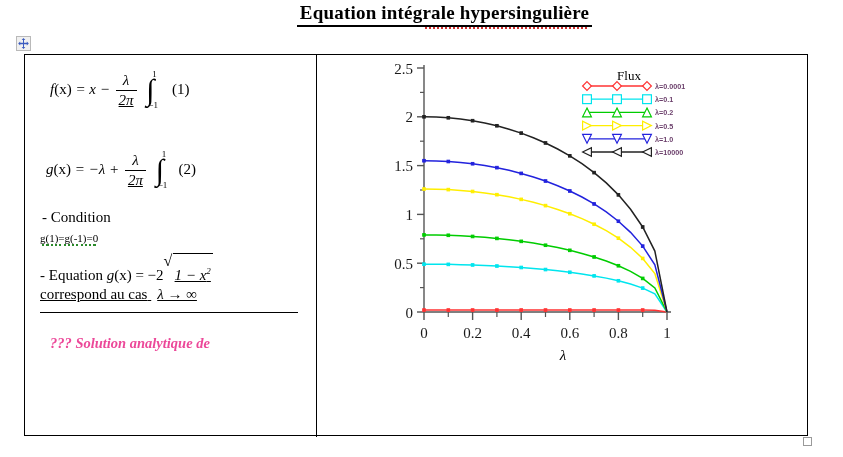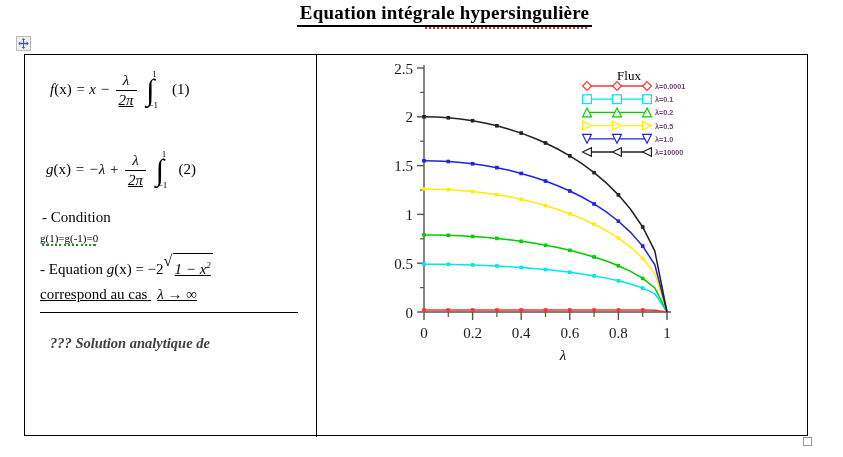--- a/index.html
+++ b/index.html
@@ -55,35 +55,35 @@
   .frac .num{display:block;border-bottom:1px solid #000;padding:0 3px 1px;}
   .frac .den{display:block;padding:1px 3px 0;text-decoration:underline;}
   .intg{display:inline-block;position:relative;vertical-align:middle;
         width:16px;height:34px;margin:0 1px;}
   .intg .sym{position:absolute;left:3px;top:50%;transform:translateY(-50%);
              font-size:30px;line-height:1;font-family:"Liberation Serif",serif;}
   .intg .up{position:absolute;left:9px;top:-4px;font-size:9px;}
   .intg .lo{position:absolute;left:5px;bottom:-3px;font-size:9px;}
   .sqrt{display:inline-block;position:relative;padding-left:9px;}
   .sqrt::before{content:"\221A";position:absolute;left:0;top:-2px;font-size:16px;}
-  .sqrt .rad{border-top:1px solid #000;padding:6px 2px;display:inline-block;
+  .sqrt .rad{border-top:1px solid #000;padding:12px 2px;display:inline-block;
              margin-top:-1px;text-decoration:underline;}
   sup.exp{font-size:9px;vertical-align:super;font-style:italic;}
 
   #eq1{left:26px;top:18px;}
   #eq2{left:22px;top:98px;}
   #cond-label{position:absolute;left:18px;top:155px;font-size:15px;}
   #cond-value{position:absolute;left:16px;top:178px;font-size:11px;}
   #cond-value .sp-err{border-bottom:2px solid #2a8a2a;
         border-image:repeating-linear-gradient(90deg,#2a8a2a 0 2px,transparent 2px 4px) 2;}
   #sol-line{position:absolute;left:16px;top:200px;font-size:15px;}
   #corr-line{position:absolute;left:16px;top:232px;font-size:15px;text-decoration:underline;}
   #hr-left{position:absolute;left:16px;top:258px;width:258px;border-top:1px solid #000;}
   #red-note{position:absolute;left:26px;top:280px;width:262px;
-     font-size:14.5px;font-weight:bold;font-style:italic;color:#404040;
+     font-size:14.5px;font-weight:bold;font-style:italic;color:#ec4899;
      line-height:1.35;}
 
   
   #right-panel{position:absolute;left:317px;top:54px;width:491px;height:382px;}
   #plot-svg{position:absolute;left:0;top:0;}
   #caption{
     position:absolute;left:4px;top:292px;width:484px;text-align:center;
     font-size:15px;line-height:1.25;
   }
   .tick-lbl{font-family:"Liberation Serif",serif;font-size:15px;fill:#1a1a1a;}

